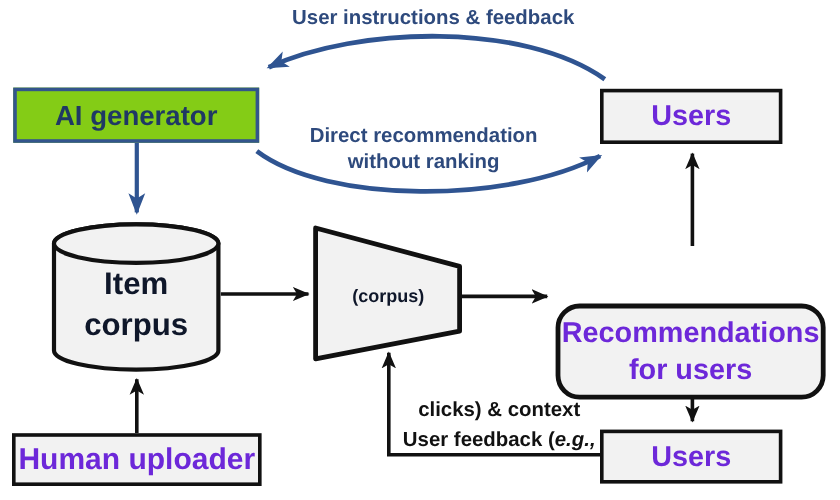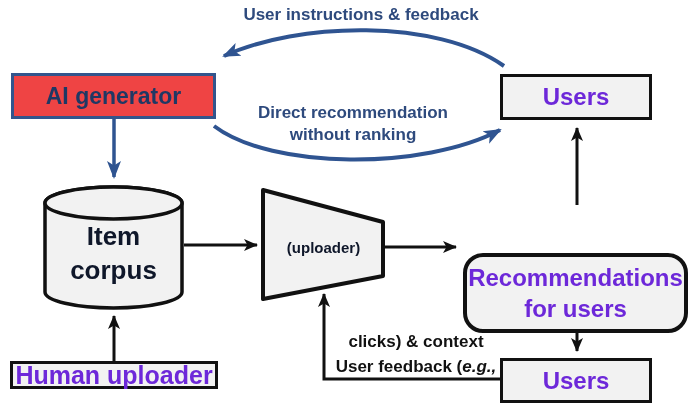--- a/index.html
+++ b/index.html
@@ -8,25 +8,25 @@
     font-family:"Liberation Sans", sans-serif;
   }
   #wires{position:absolute;left:0;top:0;z-index:0;}
   .node{
     position:absolute;z-index:1;display:flex;align-items:center;justify-content:center;
     box-sizing:border-box;background:#f2f2f2;border:3px solid #111111;
     font-weight:bold;color:#6d28d9;text-align:center;
   }
   .node-ai{
     left:11px;top:73px;width:205px;height:46px;
-    background:#ef4444;border:3px solid #33558c;color:#1f3864;font-size:23px;
+    background:#84cc16;border:3px solid #33558c;color:#1f3864;font-size:23px;
   }
   .node-users-top{left:500px;top:74px;width:152px;height:46px;font-size:24px;}
   .node-users-bottom{left:500px;top:358px;width:152px;height:45px;font-size:24px;}
-  .node-human{left:10px;top:361px;width:208px;height:28px;font-size:25px;}
+  .node-human{left:10px;top:361px;width:208px;height:44px;font-size:25px;}
   .node-recs{
     left:463px;top:205px;width:225px;height:80px;border-width:4px;border-radius:20px;
     font-size:24px;line-height:31px;flex-direction:column;margin-top:48px;
   }
   .shape-label{
     position:absolute;z-index:1;display:flex;flex-direction:column;align-items:center;justify-content:center;
     font-weight:bold;color:#0f172a;text-align:center;background:transparent;pointer-events:none;
   }
   .label-corpus{left:45px;top:205px;width:137px;height:95px;font-size:26px;line-height:34px;}
   .label-recsys{left:264px;top:216px;width:119px;height:62px;}
@@ -95,21 +95,21 @@
   <div class="node node-human">
     <span>Human uploader</span>
   </div>
 
   <div class="shape-label label-corpus">
     <span>Item</span>
     <span>corpus</span>
   </div>
 
   <div class="shape-label label-recsys">
-    <span class="t2">(uploader)</span>
+    <span class="t2">(corpus)</span>
   </div>
 
   <div class="float-label blue-label label-instr">
     <span>User instructions &amp; feedback</span>
   </div>
 
   <div class="float-label blue-label label-direct">
     <span style="display:block">Direct recommendation</span>
     <span style="display:block">without ranking</span>
   </div>

